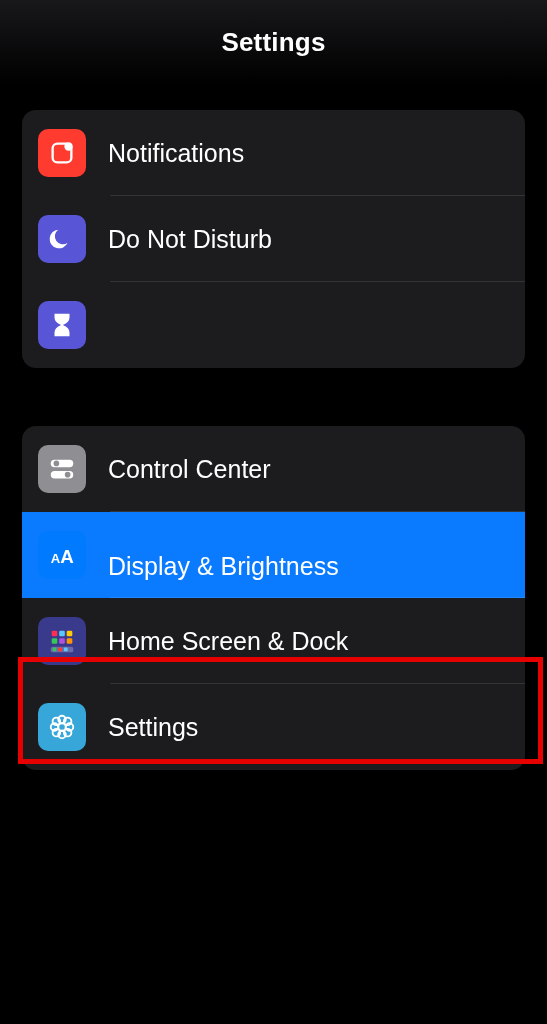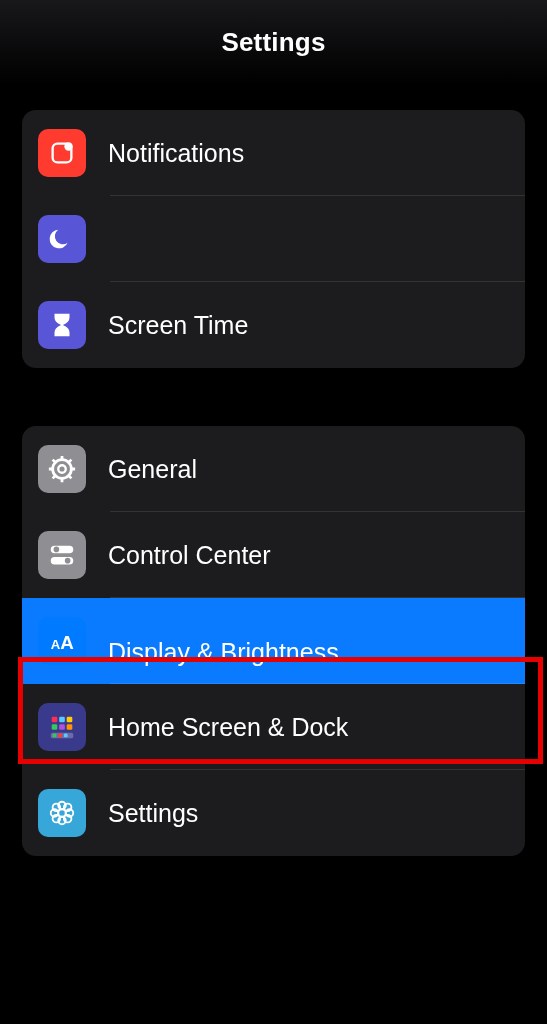--- a/index.html
+++ b/index.html
@@ -113,57 +113,37 @@
       <div class="divider"></div>
     </div>
 
 
     <div class="row">
       <div class="icon-wrap bg-indigo">
         <svg class="icon-svg" viewBox="0 0 32 32">
           <path d="M22 20 A10 10 0 1 1 12 6 A8 8 0 0 0 22 20 Z" fill="#fff"></path>
         </svg>
       </div>
+      <div class="label">Do Not Disturb</div>
       <div class="divider"></div>
     </div>
 
     <div class="row">
       <div class="icon-wrap bg-indigo">
         <svg class="icon-svg" viewBox="0 0 32 32">
           <path d="M8 4 L24 4 L24 8 Q24 13 17 16 Q24 19 24 24 L24 28 L8 28 L8 24 Q8 19 15 16 Q8 13 8 8 Z" fill="#fff"></path>
         </svg>
       </div>
-      <div class="label">Screen Time</div>
 
     </div>
 
   </div>
 
   <div class="group">
 
-    <div class="row">
-      <div class="icon-wrap bg-gray">
-        <svg class="icon-svg" viewBox="0 0 32 32">
-          <circle cx="16" cy="16" r="10" fill="none" stroke="#fff" stroke-width="3"></circle>
-          <circle cx="16" cy="16" r="4" fill="none" stroke="#fff" stroke-width="2.5"></circle>
-          <g stroke="#fff" stroke-width="3">
-            <line x1="16" y1="2" x2="16" y2="7"></line>
-            <line x1="16" y1="25" x2="16" y2="30"></line>
-            <line x1="2" y1="16" x2="7" y2="16"></line>
-            <line x1="25" y1="16" x2="30" y2="16"></line>
-            <line x1="6" y1="6" x2="10" y2="10"></line>
-            <line x1="22" y1="22" x2="26" y2="26"></line>
-            <line x1="6" y1="26" x2="10" y2="22"></line>
-            <line x1="22" y1="10" x2="26" y2="6"></line>
-          </g>
-        </svg>
-      </div>
-      <div class="label">General</div>
-      <div class="divider"></div>
-    </div>
 
     <div class="row">
       <div class="icon-wrap bg-gray">
         <svg class="icon-svg" viewBox="0 0 32 32">
           <rect x="4" y="6" width="24" height="8" rx="4" fill="#fff"></rect>
           <circle cx="10" cy="10" r="3" fill="#8e8e93"></circle>
           <rect x="4" y="18" width="24" height="8" rx="4" fill="#fff"></rect>
           <circle cx="22" cy="22" r="3" fill="#8e8e93"></circle>
         </svg>
       </div>

